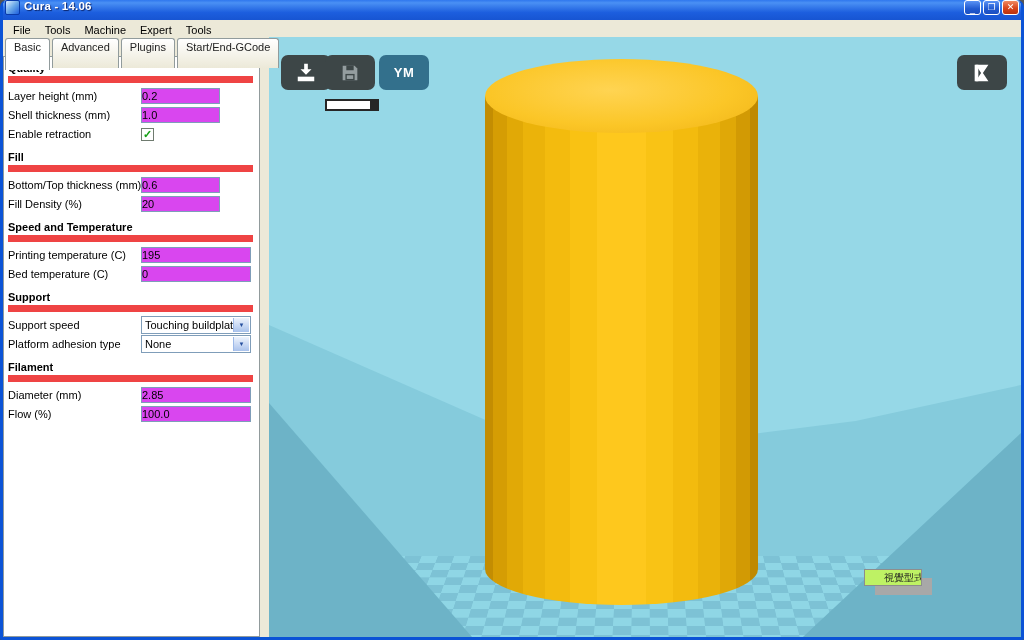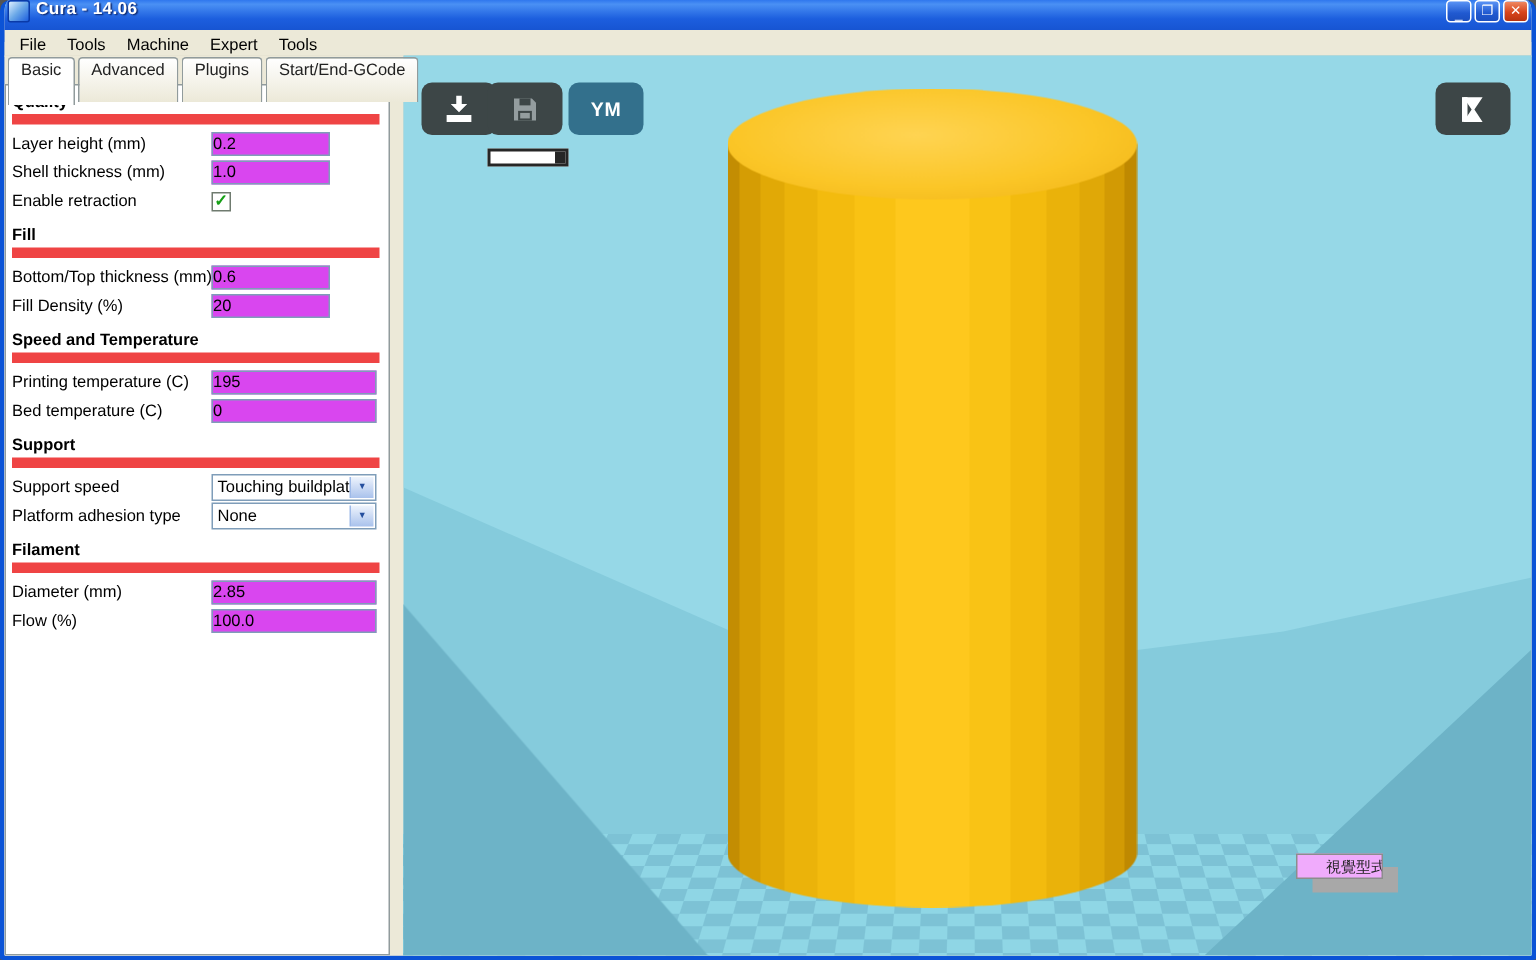--- a/index.html
+++ b/index.html
@@ -80,21 +80,21 @@
     background:radial-gradient(ellipse at 46% 42%,#ffd452 0%,#fbc627 58%,#efb216 100%);}
 
   
   .vbtn{position:absolute;width:50px;height:35px;border-radius:7px;background:#3d4647;
     display:flex;align-items:center;justify-content:center;}
   .vbtn svg{display:block;}
   .vbtn.share{background:#33708c;color:#fff;font-weight:bold;font-size:13px;letter-spacing:.5px;}
   .progress{position:absolute;left:56px;top:62px;width:50px;height:8px;background:#fff;border:2px solid #262626;}
   .progress .knob{position:absolute;right:0;top:0;bottom:0;width:7px;background:#262626;}
   .tip-shadow{position:absolute;left:606px;top:541px;width:57px;height:17px;background:#a8a8a8;}
-  .tip{position:absolute;left:595px;top:532px;width:58px;height:17px;background:#f0abfc;border:1px solid #8d8d8d;box-sizing:border-box;
+  .tip{position:absolute;left:595px;top:532px;width:58px;height:17px;background:#bef264;border:1px solid #8d8d8d;box-sizing:border-box;
     display:flex;align-items:center;justify-content:center;font-size:10px;color:#222;overflow:hidden;white-space:nowrap;padding-left:22px;}
 </style>
 </head>
 <body>
 
 <div class="window">
 
   <div class="titlebar">
     <div class="app-icon"></div>
     <div class="title-text">Cura - 14.06</div>

